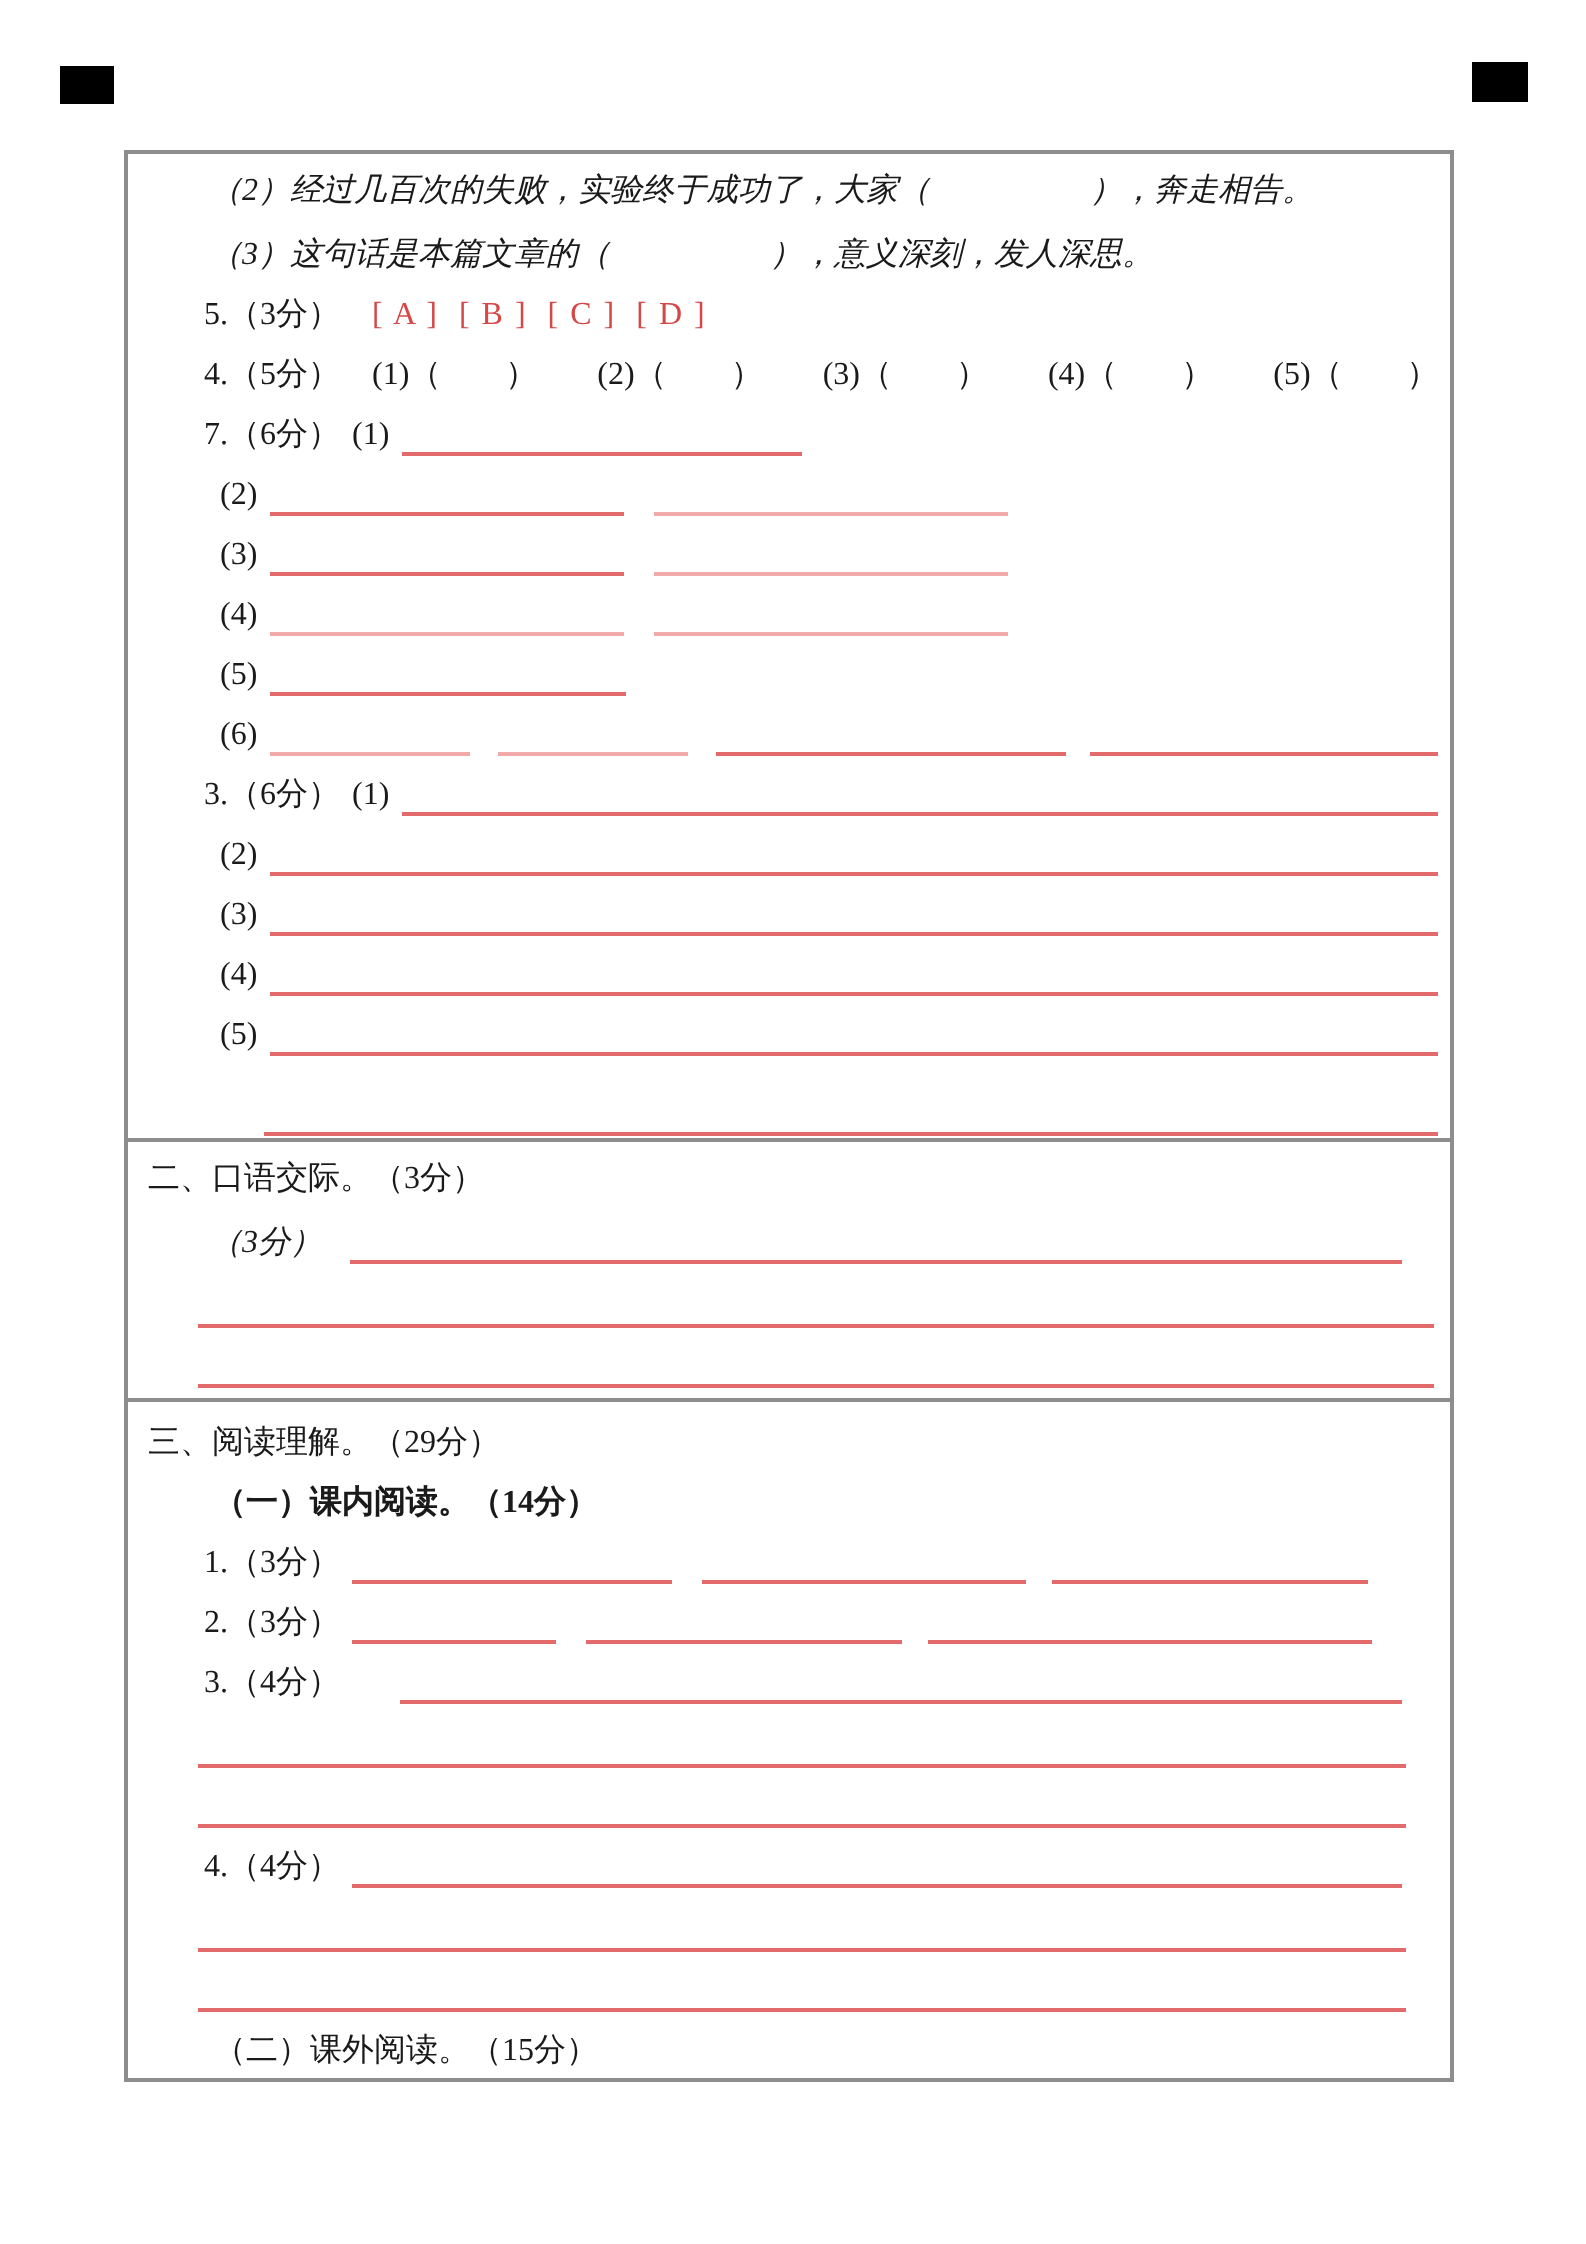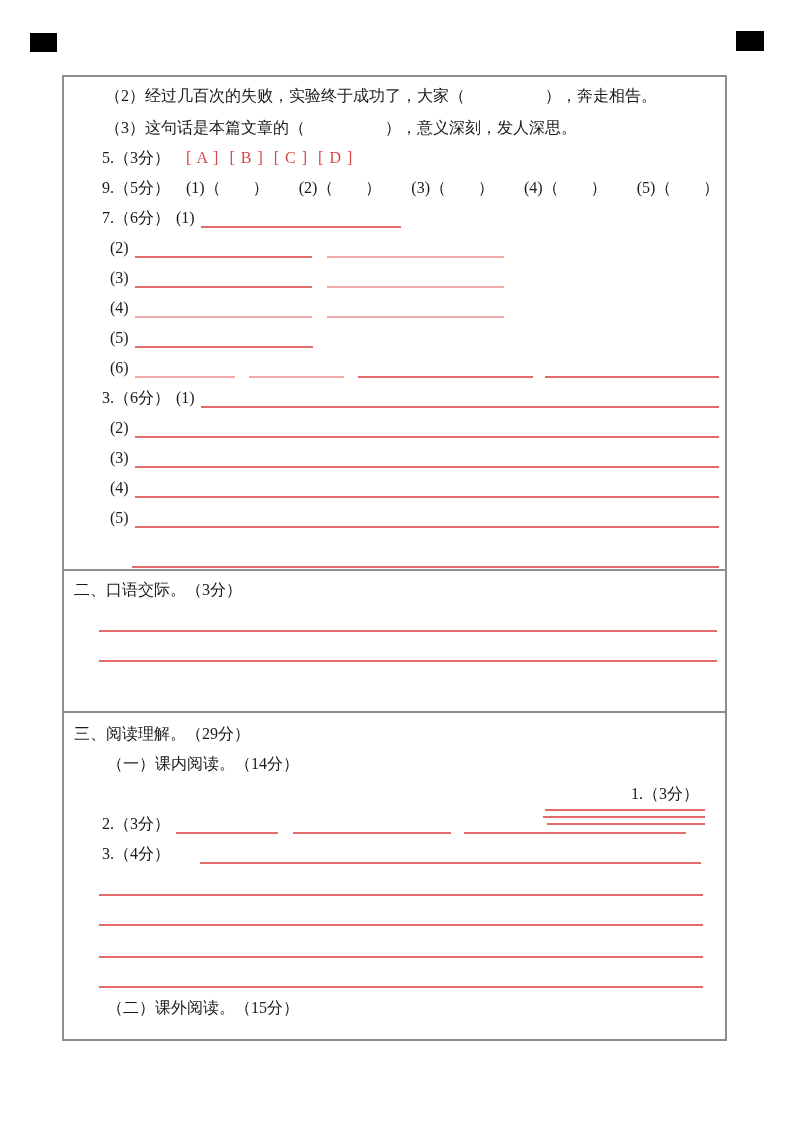--- a/index.html
+++ b/index.html
@@ -40,21 +40,21 @@
     margin-bottom:5px;flex:0 0 auto;
   }
   .blank.light{background:var(--line_pink);}
   .blank.grow{flex:1 1 auto;}
   .opts{display:flex;align-items:flex-end;color:var(--opt_red);}
   .opts .opt{margin-left:10px;line-height:30px;letter-spacing:1px;}
   .q6items{display:flex;align-items:flex-end;}
   .q6items .q6i{margin-left:30px;line-height:30px;}
   .q6items .q6i:first-child{margin-left:10px;}
   .mt10{margin-top:10px;}
-  .r32{height:32px;line-height:32px;}
+  .r32{height:32px;line-height:32px;font-style:italic;}
 </style>
 </head>
 <body>
 
 <div class="page">
 
   <div class="regmark left"></div>
   <div class="regmark right"></div>
 
   <div class="sheet">
@@ -73,21 +73,21 @@
         <span class="lbl">5.（3分）</span>
         <span class="opts">
           <span class="opt">[ A ]</span>
           <span class="opt">[ B ]</span>
           <span class="opt">[ C ]</span>
           <span class="opt">[ D ]</span>
         </span>
       </div>
 
       <div class="row">
-        <span class="lbl">9.（5分）</span>
+        <span class="lbl">4.（5分）</span>
         <span class="q6items">
           <span class="q6i">(1)（　　）</span>
           <span class="q6i">(2)（　　）</span>
           <span class="q6i">(3)（　　）</span>
           <span class="q6i">(4)（　　）</span>
           <span class="q6i">(5)（　　）</span>
         </span>
       </div>
 
       <div class="row">
@@ -158,42 +158,46 @@
       </div>
 
     </div>
 
     <div class="sec sec-b">
 
       <div class="row">
         <span class="txt">二、口语交际。（3分）</span>
       </div>
 
+      <div class="row r32" style="margin-left:31px;">
+        <span class="lbl">（3分）</span>
+        <span class="blank grow" style="margin-left:8px;margin-right:18px;"></span>
+      </div>
 
       <div class="row r32">
         <span class="blank grow" style="margin-left:25px;margin-right:2px;"></span>
       </div>
 
       <div class="row">
         <span class="blank grow" style="margin-left:25px;margin-right:2px;"></span>
       </div>
 
     </div>
 
     <div class="sec sec-c">
 
       <div class="row">
         <span class="txt">三、阅读理解。（29分）</span>
       </div>
 
-      <div class="row" style="margin-left:33px;">
+      <div class="row" style="margin-left:33px;font-weight:bold;">
         <span class="txt">（一）课内阅读。（14分）</span>
       </div>
 
-      <div class="row" style="margin-left:28px;flex-direction:column;">
+      <div class="row" style="margin-left:28px;">
         <span class="lbl">1.（3分）</span>
         <span class="blank" style="width:160px;"></span>
         <span class="blank" style="width:162px;margin-left:15px;"></span>
         <span class="blank" style="width:158px;margin-left:13px;"></span>
       </div>
 
       <div class="row" style="margin-left:28px;">
         <span class="lbl">2.（3分）</span>
         <span class="blank" style="width:102px;"></span>
         <span class="blank" style="width:158px;margin-left:15px;"></span>
@@ -206,20 +210,24 @@
       </div>
 
       <div class="row r32">
         <span class="blank grow" style="margin-left:25px;margin-right:2px;"></span>
       </div>
 
       <div class="row">
         <span class="blank grow" style="margin-left:25px;margin-right:2px;"></span>
       </div>
 
+      <div class="row" style="margin-left:28px;">
+        <span class="lbl">4.（4分）</span>
+        <span class="blank grow" style="margin-right:4px;"></span>
+      </div>
 
       <div class="row r32">
         <span class="blank grow" style="margin-left:25px;margin-right:2px;"></span>
       </div>
 
       <div class="row">
         <span class="blank grow" style="margin-left:25px;margin-right:2px;"></span>
       </div>
 
       <div class="row" style="margin-left:33px;text-align:center;">

